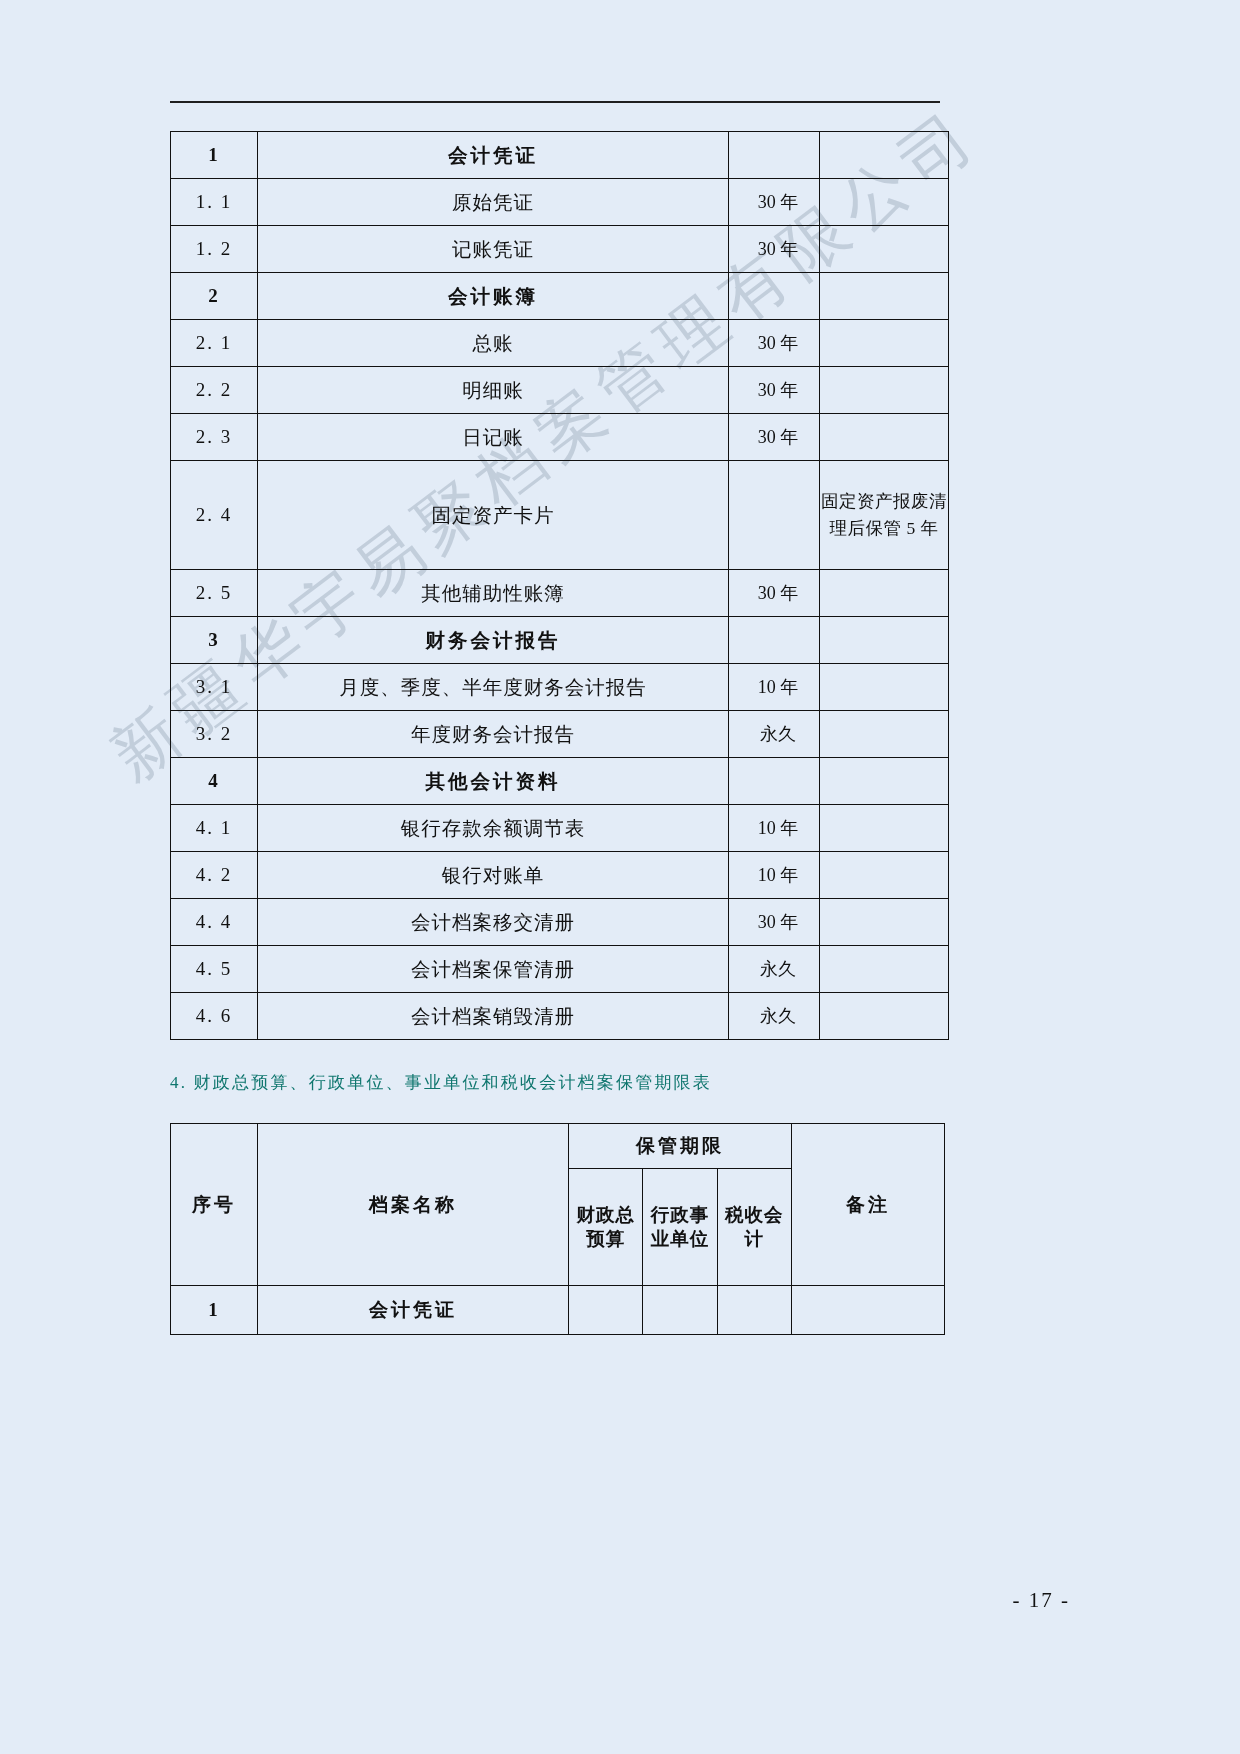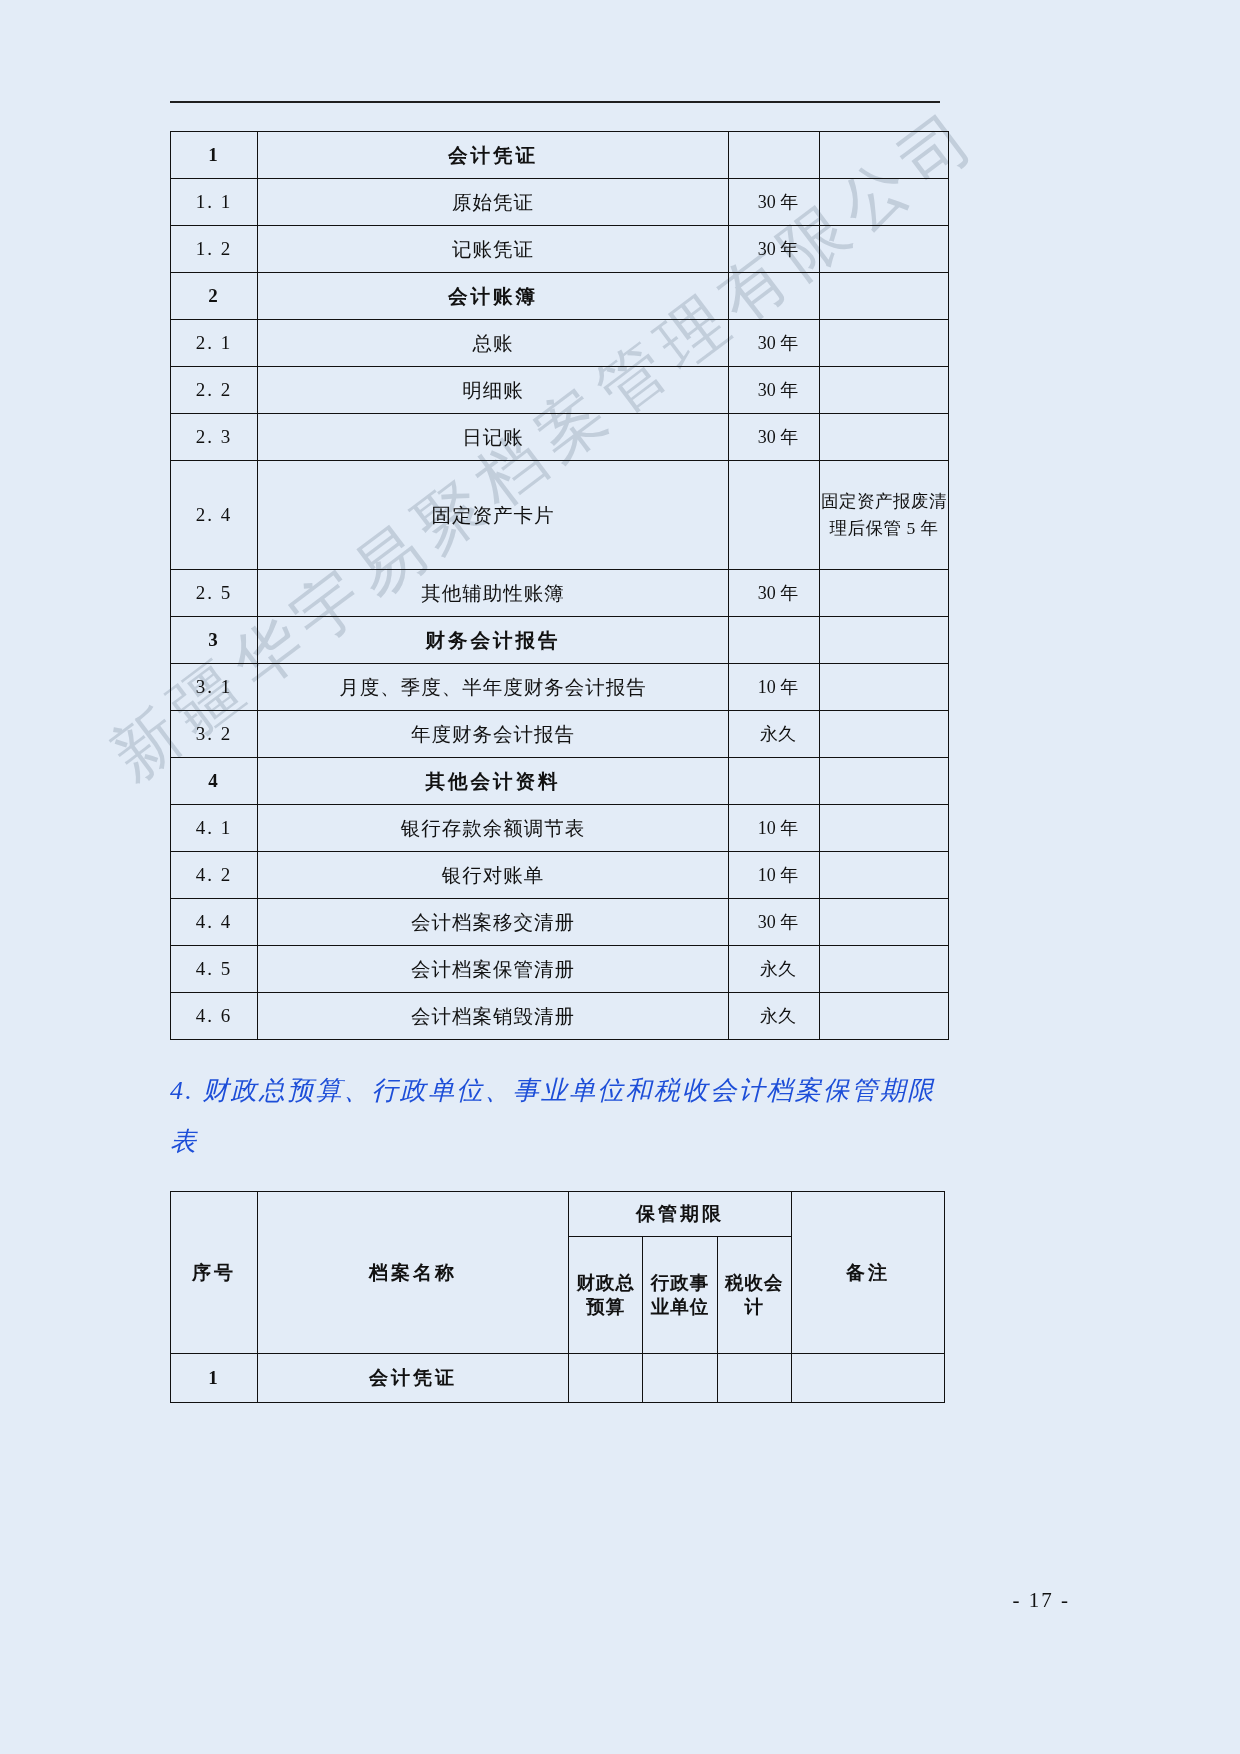--- a/index.html
+++ b/index.html
@@ -82,26 +82,25 @@
   .t1 .group {
     font-weight: bold;
     letter-spacing: 3px;
   }
   .t1 .group-no { font-weight: bold; }
   .t1 .tall { height: 108px; }
   .t1 .rem-text { font-size: 17.5px; line-height: 1.55; letter-spacing: 0.5px; }
 
   .para {
     margin: 26px 0 0 0;
-    font-size: 26px;
+    font-size: 17px;
     line-height: 1.95;
     letter-spacing: 2.2px;
-    color: #1d4ed8;
+    color: #0f766e;
     text-indent: 0;
-    font-style: italic;
   }
 
   
   .t2 {
     margin-top: 24px;
   }
   .t2 td {
     font-size: 19px;
     letter-spacing: 1px;
   }

